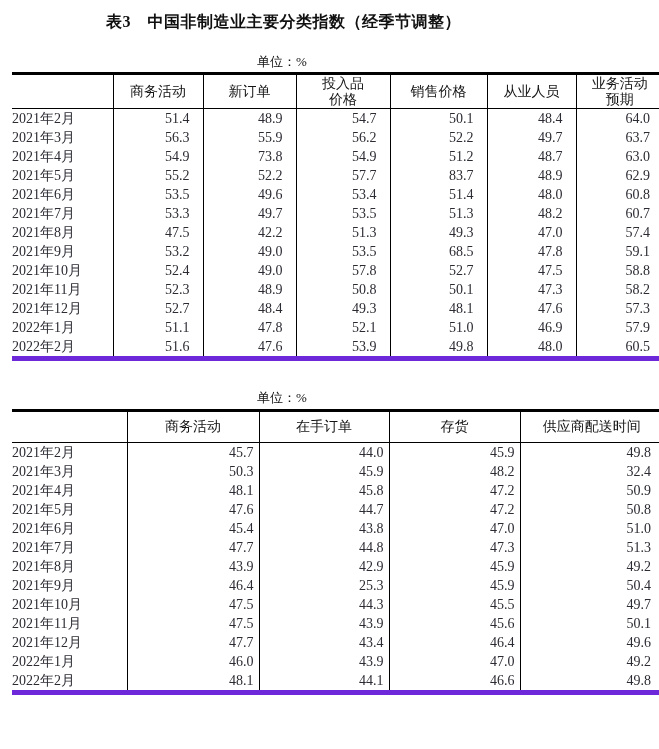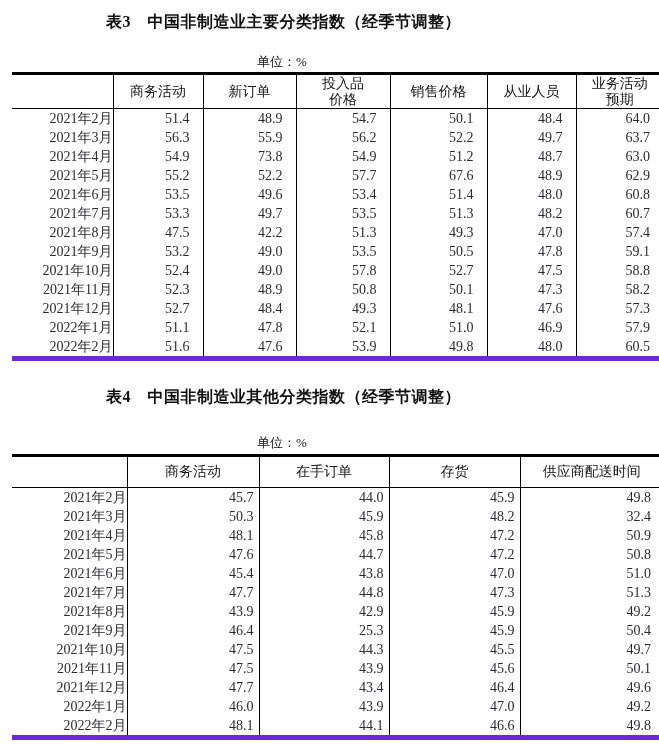--- a/index.html
+++ b/index.html
@@ -71,21 +71,21 @@
     border-right: 1px solid #000000;
   }
   .stat-table tbody td {
     height: 19px;
     font-size: 14px;
     line-height: 19px;
     color: #2b2b33;
     white-space: nowrap;
   }
   td.month-cell {
-    text-align: right;
+    text-align: left;
     color: #17171c;
   }
   td.value-cell {
     text-align: right;
   }
   .table-t3 td.value-cell { padding-right: 13px; }
   .table-t4 td.value-cell { padding-right: 5px; }
   .table-t4 td.value-cell:last-child { padding-right: 12px; }
   
   .table-t3 col.c0 { width: 101px; }
@@ -159,21 +159,21 @@
           <td class="value-cell">54.9</td>
           <td class="value-cell">51.2</td>
           <td class="value-cell">48.7</td>
           <td class="value-cell">63.0</td>
         </tr>
         <tr>
           <td class="month-cell">2021年5月</td>
           <td class="value-cell">55.2</td>
           <td class="value-cell">52.2</td>
           <td class="value-cell">57.7</td>
-          <td class="value-cell">67.6</td>
+          <td class="value-cell">83.7</td>
           <td class="value-cell">48.9</td>
           <td class="value-cell">62.9</td>
         </tr>
         <tr>
           <td class="month-cell">2021年6月</td>
           <td class="value-cell">53.5</td>
           <td class="value-cell">49.6</td>
           <td class="value-cell">53.4</td>
           <td class="value-cell">51.4</td>
           <td class="value-cell">48.0</td>
@@ -195,21 +195,21 @@
           <td class="value-cell">51.3</td>
           <td class="value-cell">49.3</td>
           <td class="value-cell">47.0</td>
           <td class="value-cell">57.4</td>
         </tr>
         <tr>
           <td class="month-cell">2021年9月</td>
           <td class="value-cell">53.2</td>
           <td class="value-cell">49.0</td>
           <td class="value-cell">53.5</td>
-          <td class="value-cell">50.5</td>
+          <td class="value-cell">68.5</td>
           <td class="value-cell">47.8</td>
           <td class="value-cell">59.1</td>
         </tr>
         <tr>
           <td class="month-cell">2021年10月</td>
           <td class="value-cell">52.4</td>
           <td class="value-cell">49.0</td>
           <td class="value-cell">57.8</td>
           <td class="value-cell">52.7</td>
           <td class="value-cell">47.5</td>
@@ -247,21 +247,20 @@
           <td class="value-cell">51.6</td>
           <td class="value-cell">47.6</td>
           <td class="value-cell">53.9</td>
           <td class="value-cell">49.8</td>
           <td class="value-cell">48.0</td>
           <td class="value-cell">60.5</td>
         </tr>
       </tbody>
     </table>
 
-  <h2 class="doc-title title-t4">表4　中国非制造业其他分类指数（经季节调整）</h2>
 
   <div class="unit-row unit-t4">单位：%</div>
 
   <table class="stat-table table-t4">
     <colgroup>
       <col class="c0">
         <col class="c1">
         <col class="c2">
         <col class="c3">
         <col class="c4">

